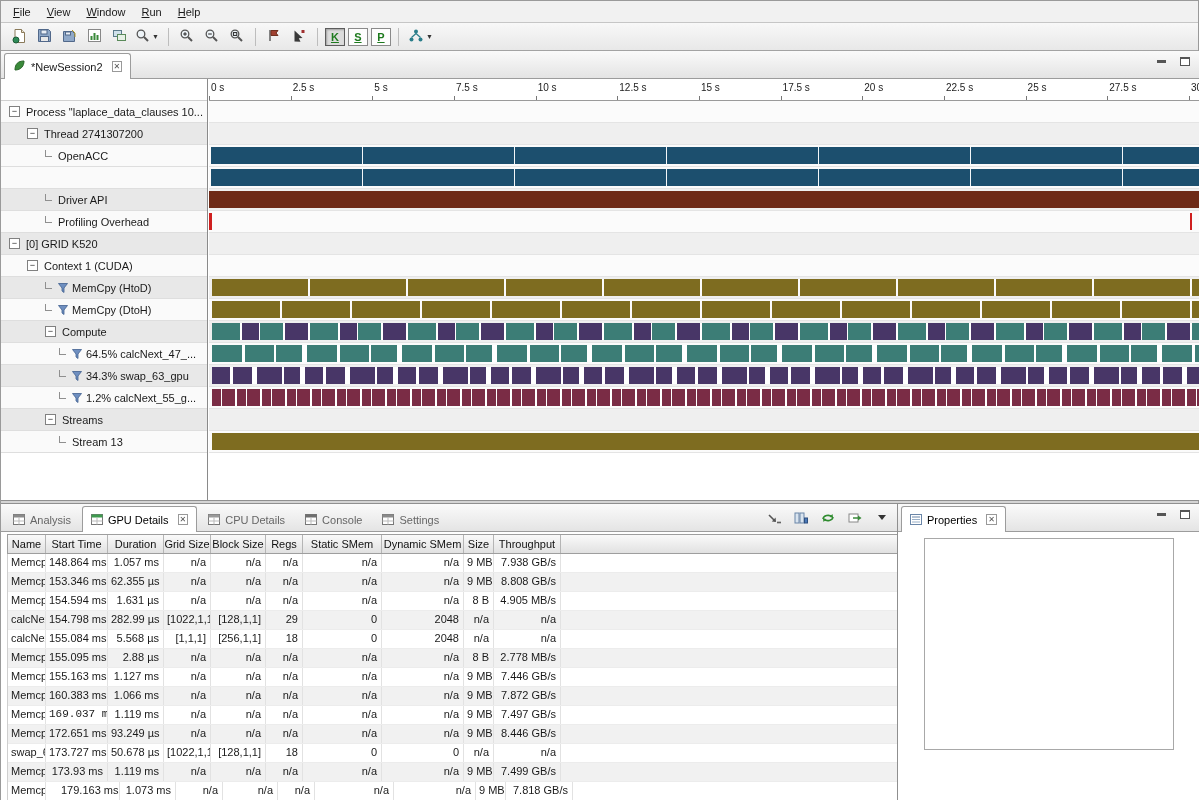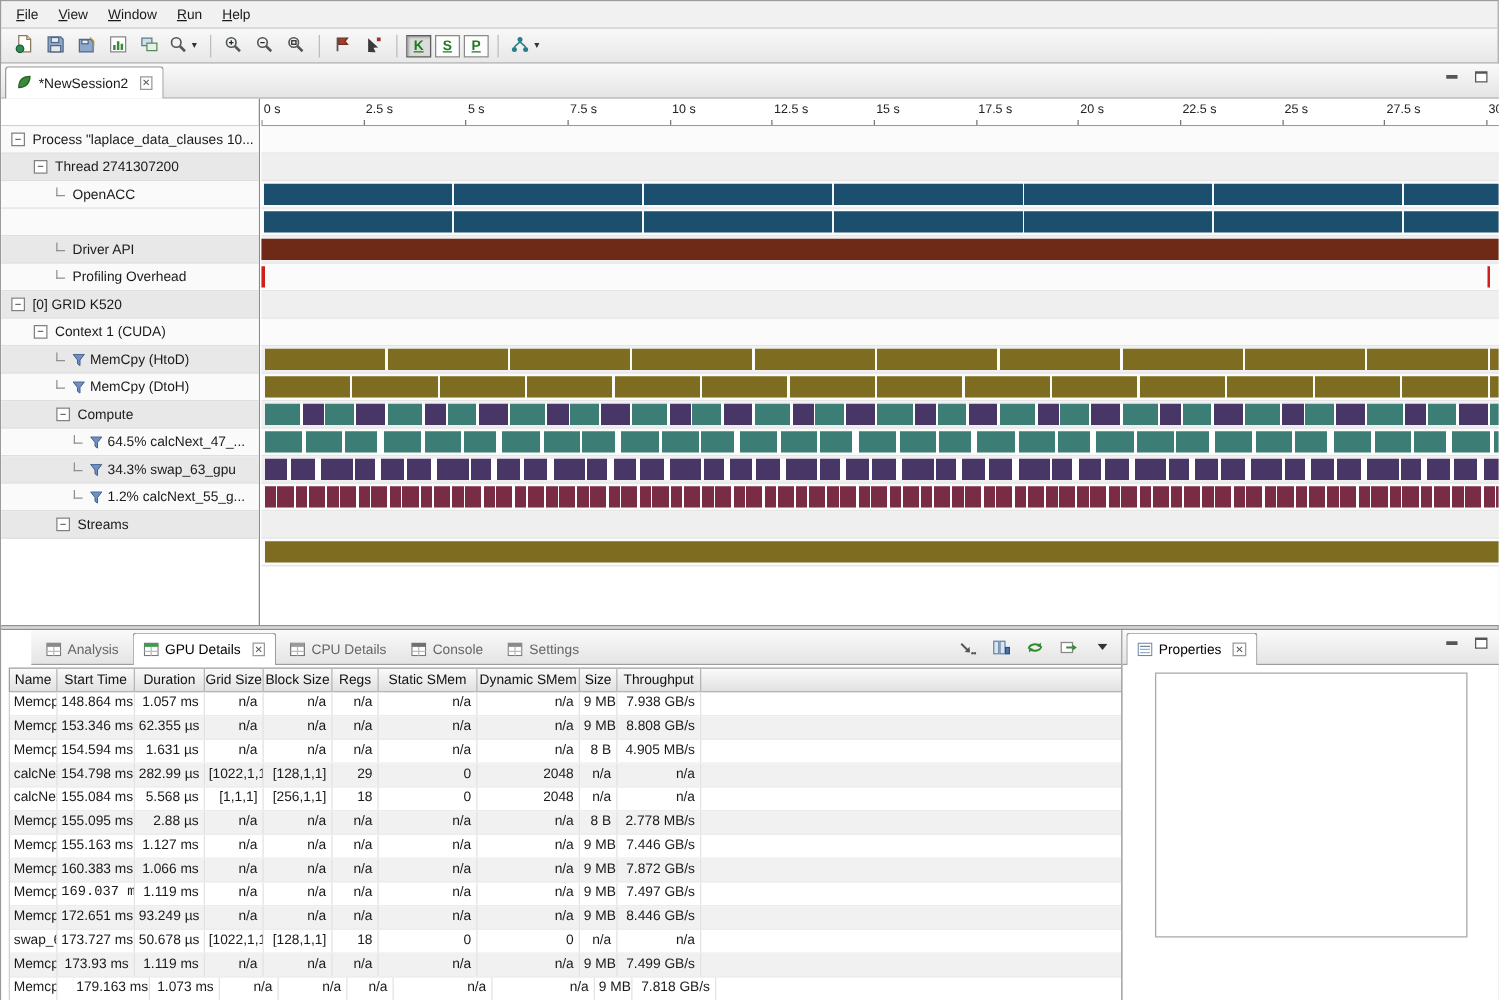--- a/index.html
+++ b/index.html
@@ -88,21 +88,21 @@
   .bar-kernel_purple { left:3px; background:repeating-linear-gradient(90deg,
     var(--kernel-purple) 0 18px, #fff 18px 21px, var(--kernel-purple) 21px 40px, #fff 40px 45px,
     var(--kernel-purple) 45px 70px, #fff 70px 72px, var(--kernel-purple) 72px 88px, #fff 88px 93px); }
   .bar-kernel_maroon { left:3px; background:repeating-linear-gradient(90deg,
     var(--kernel-maroon) 0 9px, #fff 9px 10px, var(--kernel-maroon) 10px 23px, #fff 23px 25px); }
   .bar-stream { left:3px; background:var(--stream); }
 
   
   .bottom { position:absolute; top:502px; left:0; width:1199px; height:298px; background:#d4d4d4; }
   .details-pane { position:absolute; left:0; top:0; width:938px; height:298px; background:#fff;
-    border:1px solid #8f8f8f; border-left:none; overflow:hidden;padding-left:24px; }
+    border:1px solid #8f8f8f; border-left:none; overflow:hidden; }
   .tab-ic { display:inline-flex; }
   .tab-label { }
 
   .table-wrap { position:absolute; top:30px; left:6px; right:4px; bottom:0; }
   .grid-header { position:absolute; top:0; left:0; right:15px; height:20px; display:flex;
     border:1px solid #9e9e9e; background:linear-gradient(#fafafa,#e1e1e1); overflow:hidden; }
   .gh-cell { flex:none; border-right:1px solid #b5b5b5; display:flex; align-items:center; justify-content:center;
     font-size:11px; color:#111; white-space:nowrap; overflow:hidden; }
   .gh-fill { border-right:none; }
   .grid-body { position:absolute; top:20px; left:0; right:15px; bottom:0; overflow:hidden;
@@ -354,20 +354,25 @@
                   <path d="M0.5 0.5h9L6 5v4.5L4 8V5z" fill="#6f8fc0" stroke="#40608f" stroke-width="0.8"></path>
                 </svg>
               </span>
               <span class="tree-label">1.2% calcNext_55_g...</span>
             </div>
             <div class="tree-row shaded">
               <span class="indent" style="width: 44px;"></span>
               <span class="ctrl-minus">−</span>
               <span class="tree-label">Streams</span>
             </div>
+            <div class="tree-row">
+              <span class="indent" style="width: 58px;"></span>
+              <span class="ctrl-elbow"></span>
+              <span class="tree-label">Stream 13</span>
+            </div>
           </div>
       </div>
       <div class="chart-col">
         <div class="ruler">
             <div class="ruler-tick" style="left: 0%;">
               <span class="ruler-label">0 s</span>
             </div>
             <div class="ruler-tick" style="left: 8.24%;">
               <span class="ruler-label">2.5 s</span>
             </div>

